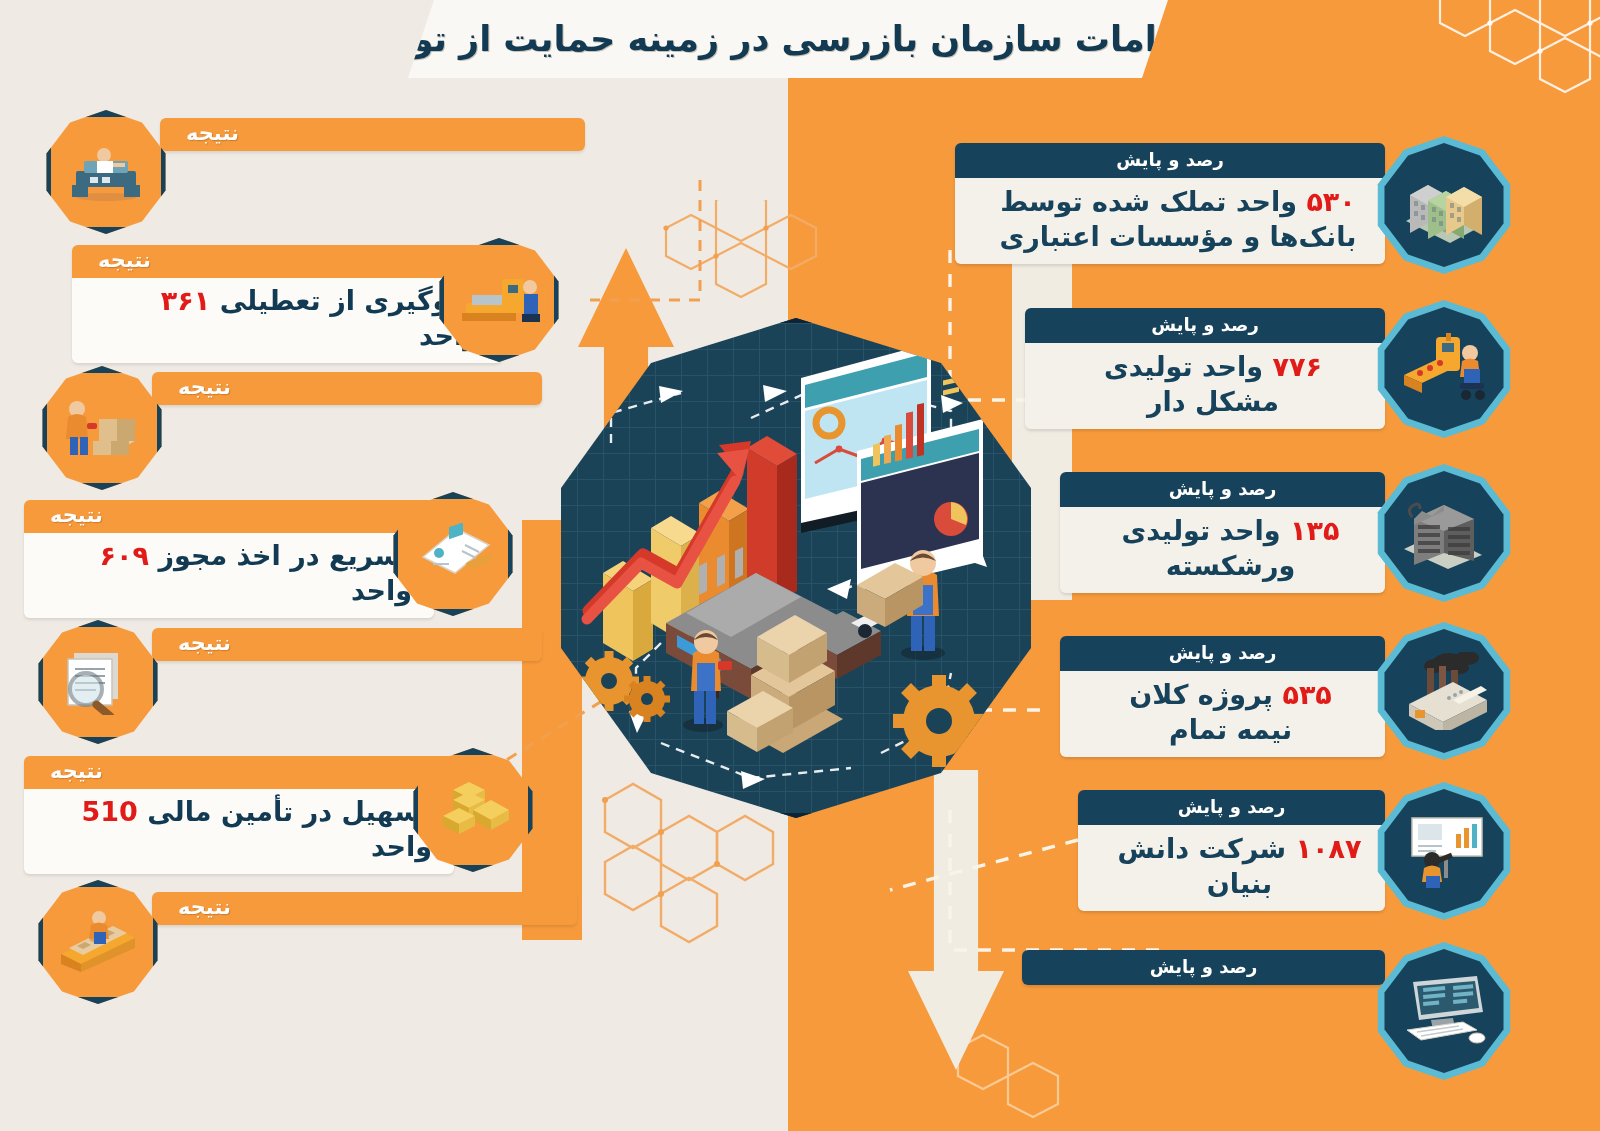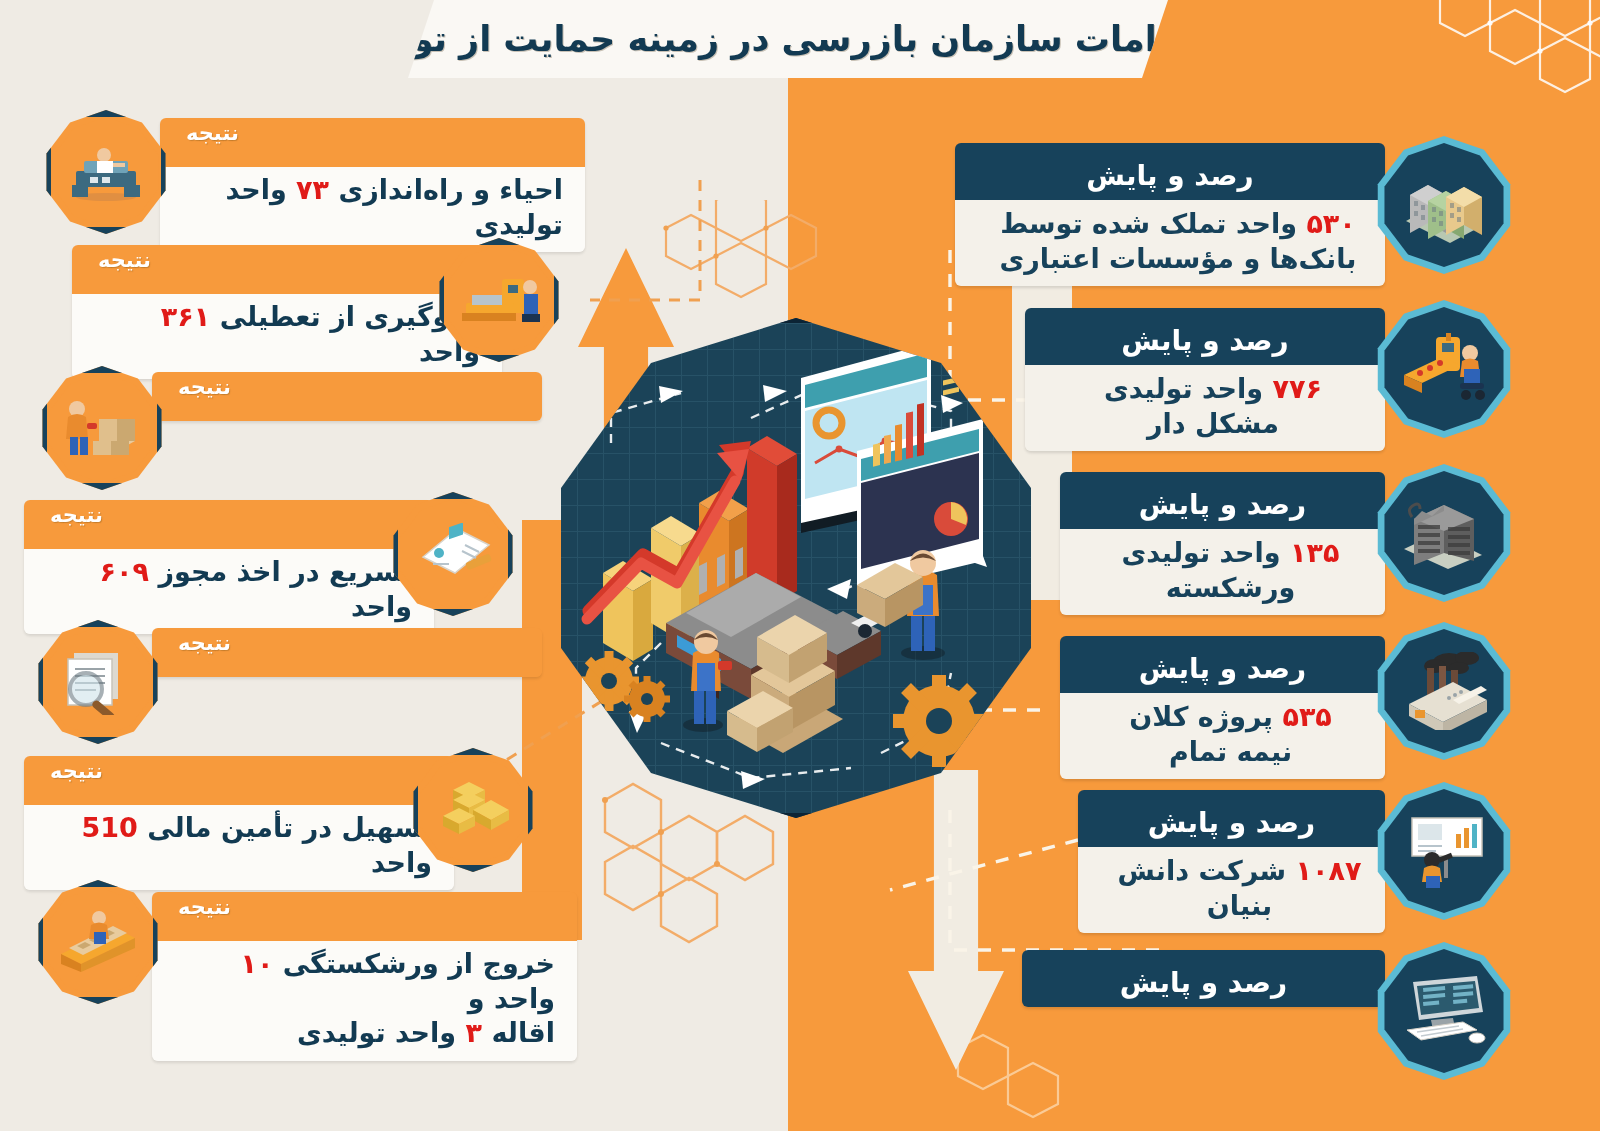--- a/index.html
+++ b/index.html
@@ -37,38 +37,38 @@
   .spine { position:absolute; z-index:5; }
 
   
   .card-l {
     position:absolute; z-index:20;
     border-radius:6px; overflow:hidden;
     box-shadow:0 2px 3px rgba(0,0,0,.10);
   }
   .card-l .hdr {
     background:#F79A3C; color:#FFFFFF; font-weight:bold; font-size:21px;
-    text-align:left; padding:3px 26px 22px 26px; direction:rtl;
+    text-align:left; padding:3px 26px 6px 26px; direction:rtl;
     text-shadow: 1px 1px 1px rgba(120,80,20,.35);
   }
   .card-l .bdy {
     background:#FCFBF8; color:#123A52; font-weight:bold; font-size:27px;
     padding:6px 22px 10px 22px; text-align:right; direction:rtl; line-height:1.28;
   }
   .num-red { color:#E01B18; font-weight:bold; }
 
   
   .card-r {
     position:absolute; z-index:20;
     border-radius:6px; overflow:hidden;
     box-shadow:0 2px 3px rgba(0,0,0,.12);
   }
   .card-r .hdr {
-    background:#17425B; color:#FFFFFF; font-weight:bold; font-size:28px;
-    text-align:center; padding:16px 20px 8px 20px; direction:rtl;
+    background:#17425B; color:#FFFFFF; font-weight:bold; font-size:18px;
+    text-align:center; padding:6px 20px 8px 20px; direction:rtl;
   }
   .card-r .bdy {
     background:#F4F1EA; color:#17425B; font-weight:bold; font-size:27px;
     padding:6px 22px 10px 38px; text-align:center; direction:rtl; line-height:1.3;
   }
 
   
   .badge {
     position:absolute; z-index:30;
     display:flex; align-items:center; justify-content:center;
@@ -401,25 +401,20 @@
               <line x1="-33" y1="33" x2="33" y2="-33"></line>
           </g>
           <circle cx="0" cy="0" r="13" fill="#1B4358"></circle>
         </g>
       </g>
     </svg>
   </div>
 
   <div class="card-l" style="left:160px;top:118px;width:425px;">
     <div class="hdr">نتیجه</div>
-    <div class="bdy">
-      <span>احیاء و راه‌اندازی</span>
-      <span class="num-red">۷۳</span>
-      <span>واحد تولیدی</span>
-    </div>
   </div>
   <div class="badge badge-l" style="left:44px;top:110px;width:124px;height:124px;">
     <div class="deca">
         <div class="inner">
       <svg width="84" height="62" viewBox="0 0 84 62">
         <ellipse cx="42" cy="56" rx="30" ry="4" fill="#C98447" opacity=".5"></ellipse>
         <rect x="12" y="30" width="60" height="16" rx="2" fill="#3C6A80"></rect>
         <rect x="8" y="44" width="16" height="12" fill="#3C6A80"></rect>
         <rect x="60" y="44" width="16" height="12" fill="#3C6A80"></rect>
         <rect x="20" y="20" width="44" height="12" rx="2" fill="#6FA3B8"></rect>
@@ -558,29 +553,20 @@
           <polygon points="10,38 10,48 26,56 26,46" fill="#D8A92E"></polygon>
           <polygon points="26,46 42,38 42,48 26,56" fill="#E8BC44"></polygon>
         </g>
       </svg>
     </div>
       </div>
   </div>
 
   <div class="card-l" style="left:152px;top:892px;width:425px;">
     <div class="hdr">نتیجه</div>
-    <div class="bdy">
-      <span>خروج از ورشکستگی</span>
-      <span class="num-red">۱۰</span>
-      <span>واحد و</span>
-      <br>
-      <span>اقاله</span>
-      <span class="num-red">۳</span>
-      <span>واحد تولیدی</span>
-    </div>
   </div>
   <div class="badge badge-l" style="left:36px;top:880px;width:124px;height:124px;">
     <div class="deca">
         <div class="inner">
       <svg width="86" height="64" viewBox="0 0 86 64">
         <polygon points="6,44 60,18 80,28 26,54" fill="#F6A72E"></polygon>
         <polygon points="6,44 6,54 26,62 26,54" fill="#D98220"></polygon>
         <polygon points="26,54 80,28 80,38 26,62" fill="#E0932A"></polygon>
         <polygon points="14,38 58,16 72,23 28,45" fill="#E8CB9E"></polygon>
         <g fill="#CBA870">

